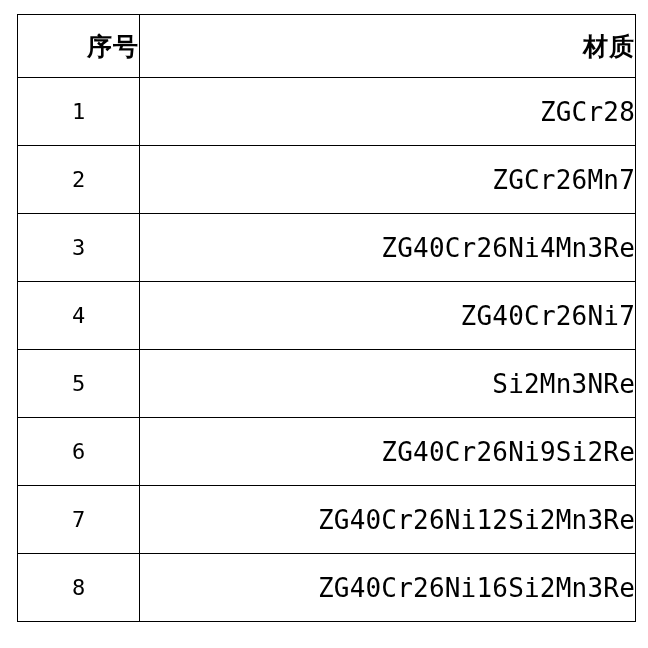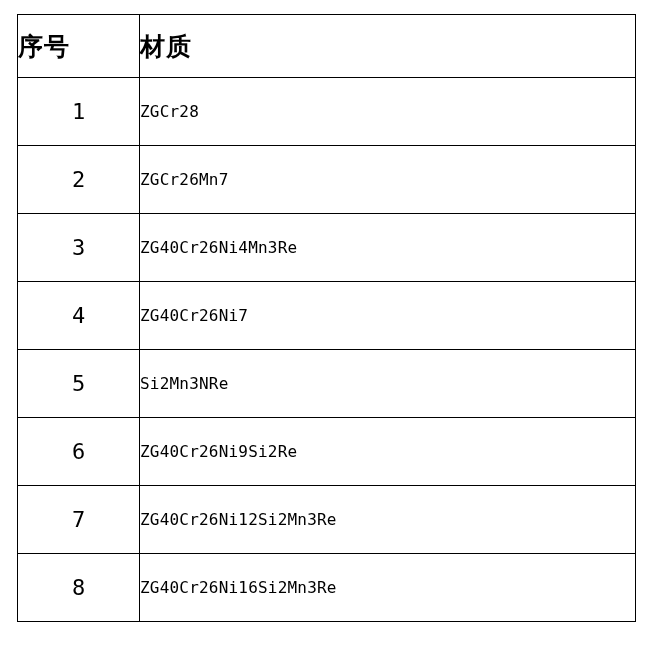--- a/index.html
+++ b/index.html
@@ -35,37 +35,37 @@
   table.mat-table th {
     border: 1px solid #000000;
     padding: 0;
     vertical-align: middle;
   }
   col.col-index { width: 122px; }
   col.col-material { width: 496px; }
 
   th.head-cell {
     height: 62px;
-    text-align: left;
+    text-align: right;
     font-weight: bold;
     font-size: 25px;
     font-family: "DejaVu Sans", sans-serif;
     letter-spacing: 1px;
   }
   td.index-cell {
     height: 67px;
     text-align: center;
     font-size: 22px;
     font-family: "DejaVu Sans Mono", monospace;
   }
   td.material-cell {
     height: 67px;
-    text-align: left;
+    text-align: right;
     padding-left: 12px;
-    font-size: 16px;
+    font-size: 26px;
     font-family: "DejaVu Sans Mono", monospace;
     letter-spacing: 0.2px;
     white-space: nowrap;
   }
 </style>
 </head>
 <body>
 
 <div class="page">
   <div class="table-wrap">

